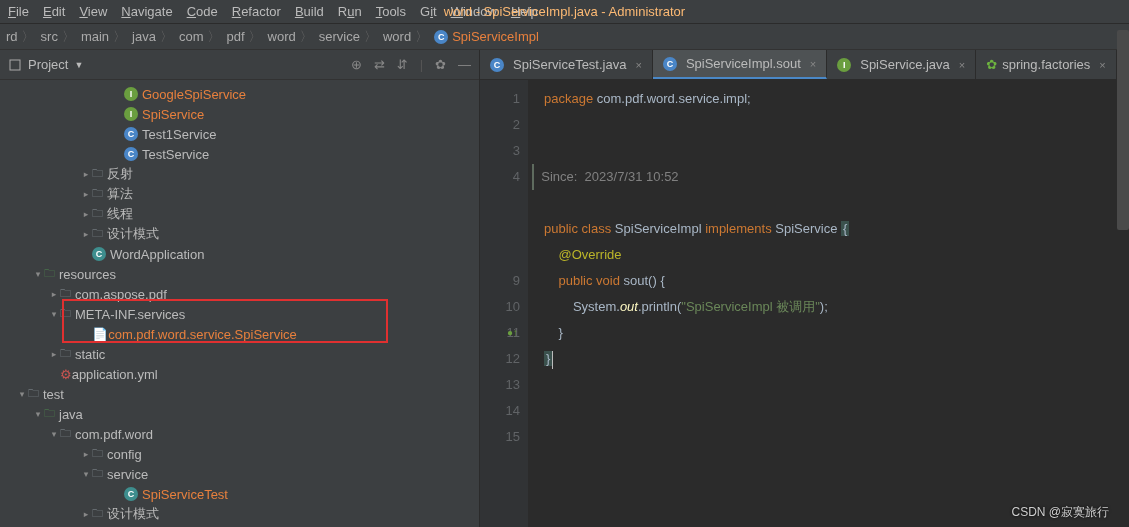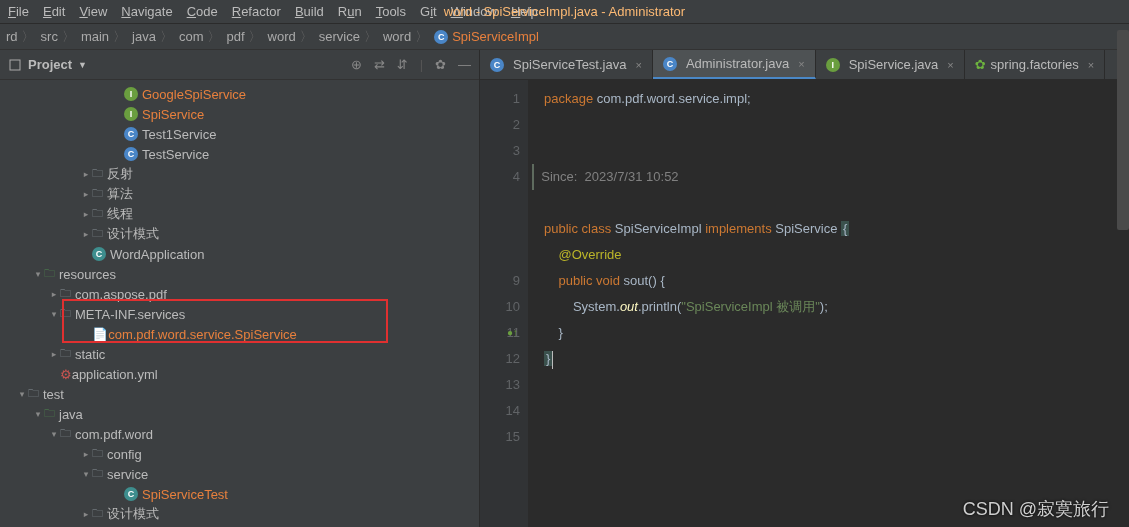--- a/index.html
+++ b/index.html
@@ -13,21 +13,21 @@
 .crumb .sep { color:#666; margin:0 4px; }
 .crumb.active { color:#e8803d; }
 .icon-c { display:inline-flex; width:14px; height:14px; border-radius:50%; align-items:center; justify-content:center; font-size:9px; font-weight:bold; margin-right:4px; }
 .ic-blue { background:#4a86c7; color:#fff; }
 .ic-green { background:#6a9e3f; color:#fff; }
 .ic-teal { background:#3e8e8e; color:#fff; }
 .ic-file { color:#888; }
 .main { display:flex; height:calc(100% - 50px); }
 .sidebar { width:480px; background:#3c3f41; display:flex; flex-direction:column; border-right:1px solid #2b2b2b; }
 .proj-header { height:30px; display:flex; align-items:center; padding:0 8px; border-bottom:1px solid #323232; justify-content:space-between; }
-.proj-header .left { display:flex; align-items:center; gap:6px;font-weight:bold; }
+.proj-header .left { display:flex; align-items:center; gap:6px; }
 .proj-header .right { display:flex; align-items:center; gap:12px; color:#888; }
 .tree { flex:1; overflow:auto; padding:4px 0; position:relative; }
 .tree-item { display:flex; align-items:center; height:20px; padding-left:8px; cursor:pointer; white-space:nowrap; }
 .arrow { width:12px; display:inline-block; color:#888; font-size:9px; text-align:center; }
 .folder-icon { color:#8a9299; margin-right:4px; font-size:11px; }
 .folder-icon.res { color:#4f8a4f; }
 .tree-item.hl { color:#e8803d; }
 .redbox { position:absolute; border:2px solid #e03030; left:62px; width:326px; pointer-events:none; }
 .scrollbar-v { position:absolute; right:0; top:30px; width:12px; height:200px; background:#4a4a4a; border-radius:2px; }
 .editor { flex:1; background:#2b2b2b; display:flex; flex-direction:column; }
@@ -39,21 +39,21 @@
 .gutter { width:48px; background:#313335; text-align:right; padding:6px 8px 0 0; color:#606366; line-height:26px; position:relative; }
 .gutter .mark { position:absolute; right:2px; color:#6a9e3f; font-size:10px; }
 .lines { flex:1; padding:6px 0 0 16px; line-height:26px; position:relative; }
 .kw { color:#cc7832; }
 .str { color:#6a8759; }
 .ann { color:#bbb529;text-align:right; }
 .id { color:#a9b7c6; }
 .fld { color:#fef9c3; font-style:italic; }
 .hlbrace { background:#3b514d; color:#a9b7c6; padding:0 2px; }
 .docblock { border-left:2px solid #5e6b5e; margin-left:-12px; color:#808080; }
-.watermark { position:absolute; right:20px; bottom:6px; color:#cfcfcf; font-size:18px; text-shadow:0 0 3px #000; }
+.watermark { position:absolute; right:20px; bottom:6px; color:#cfcfcf; font-size:12px; text-shadow:0 0 3px #000; }
 .caret { border-left:1px solid #bbb; display:inline-block; height:18px; vertical-align:middle; }
 svg.icn { width:14px; height:14px; vertical-align:middle; }
 </style>
 </head>
 <body>
 
 <div class="menubar">
   <span><u>F</u>ile</span>
   <span><u>E</u>dit</span>
   <span><u>V</u>iew</span>
@@ -250,21 +250,21 @@
 
   <div class="editor">
     <div class="tabs" id="tabs">
         <div class="tab">
           <span class="icon-c ic-blue">C</span>
           <span>SpiServiceTest.java</span>
           <span class="close">×</span>
         </div>
         <div class="tab active">
           <span class="icon-c ic-blue">C</span>
-          <span>Administrator.java</span>
+          <span>SpiServiceImpl.sout</span>
           <span class="close">×</span>
         </div>
         <div class="tab">
           <span class="icon-c ic-green">I</span>
           <span>SpiService.java</span>
           <span class="close">×</span>
         </div>
         <div class="tab">
           <span style="color:#6db33f">✿</span>
           <span>spring.factories</span>

